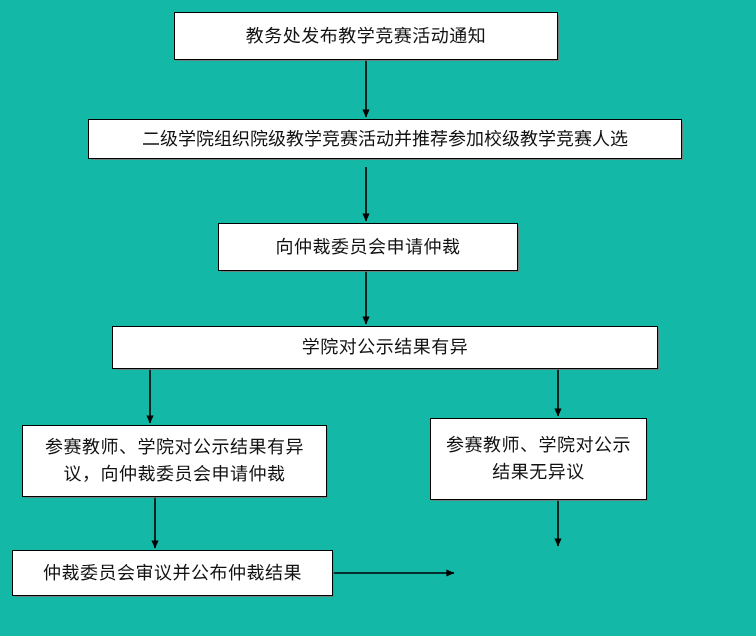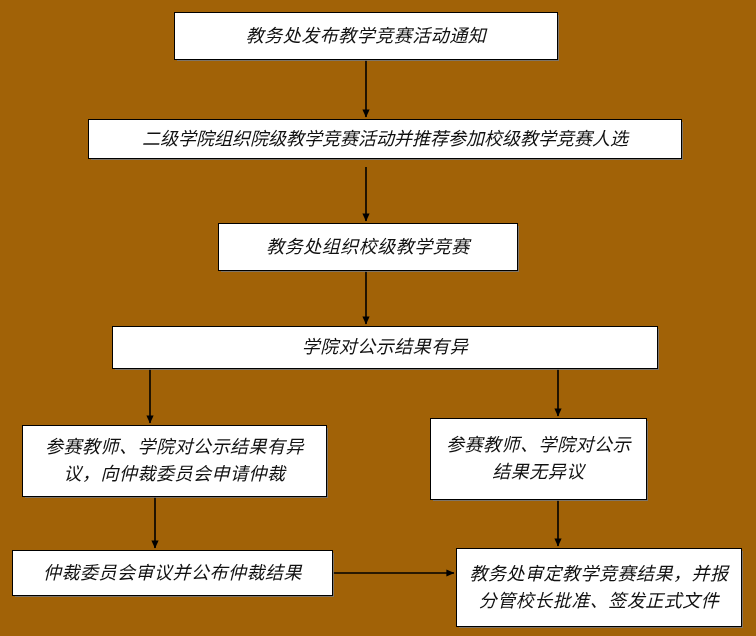--- a/index.html
+++ b/index.html
@@ -9,23 +9,22 @@
     background: #ffffff;
   }
   body {
     font-family: "Liberation Serif", "DejaVu Serif", serif;
     color: #1a1a1a;
   }
   #flowchart-canvas {
     position: relative;
     width: 756px;
     height: 636px;
-    background: #a16207;
+    background: #14b8a6;
     overflow: hidden;
-    font-style: italic;
   }
   #flow-svg {
     position: absolute;
     left: 0;
     top: 0;
     width: 756px;
     height: 636px;
     pointer-events: none;
   }
   .node {
@@ -86,39 +85,35 @@
 
   <div class="node" style="left:174px; top:12px; width:384px; height:48px;">
     <span class="node-label">教务处发布教学竞赛活动通知</span>
   </div>
 
   <div class="node" style="left:88px; top:119px; width:594px; height:40px;">
     <span class="node-label tight">二级学院组织院级教学竞赛活动并推荐参加校级教学竞赛人选</span>
   </div>
 
   <div class="node" style="left:218px; top:223px; width:300px; height:48px;">
-    <span class="node-label">教务处组织校级教学竞赛</span>
+    <span class="node-label">向仲裁委员会申请仲裁</span>
   </div>
 
   <div class="node" style="left:112px; top:326px; width:546px; height:43px;">
     <span class="node-label">学院对公示结果有异</span>
   </div>
 
   <div class="node" style="left:22px; top:425px; width:305px; height:72px;align-items:center;">
     <span class="node-label">参赛教师、学院对公示结果有异
 议，向仲裁委员会申请仲裁</span>
   </div>
 
   <div class="node" style="left:430px; top:418px; width:217px; height:82px;">
     <span class="node-label">参赛教师、学院对公示
 结果无异议</span>
   </div>
 
   <div class="node" style="left:12px; top:550px; width:321px; height:46px;">
     <span class="node-label">仲裁委员会审议并公布仲裁结果</span>
   </div>
 
-  <div class="node" style="left:456px; top:548px; width:286px; height:79px;">
-    <span class="node-label">教务处审定教学竞赛结果，并报
-分管校长批准、签发正式文件</span>
-  </div>
 
 </div>
 
 </body></html>

